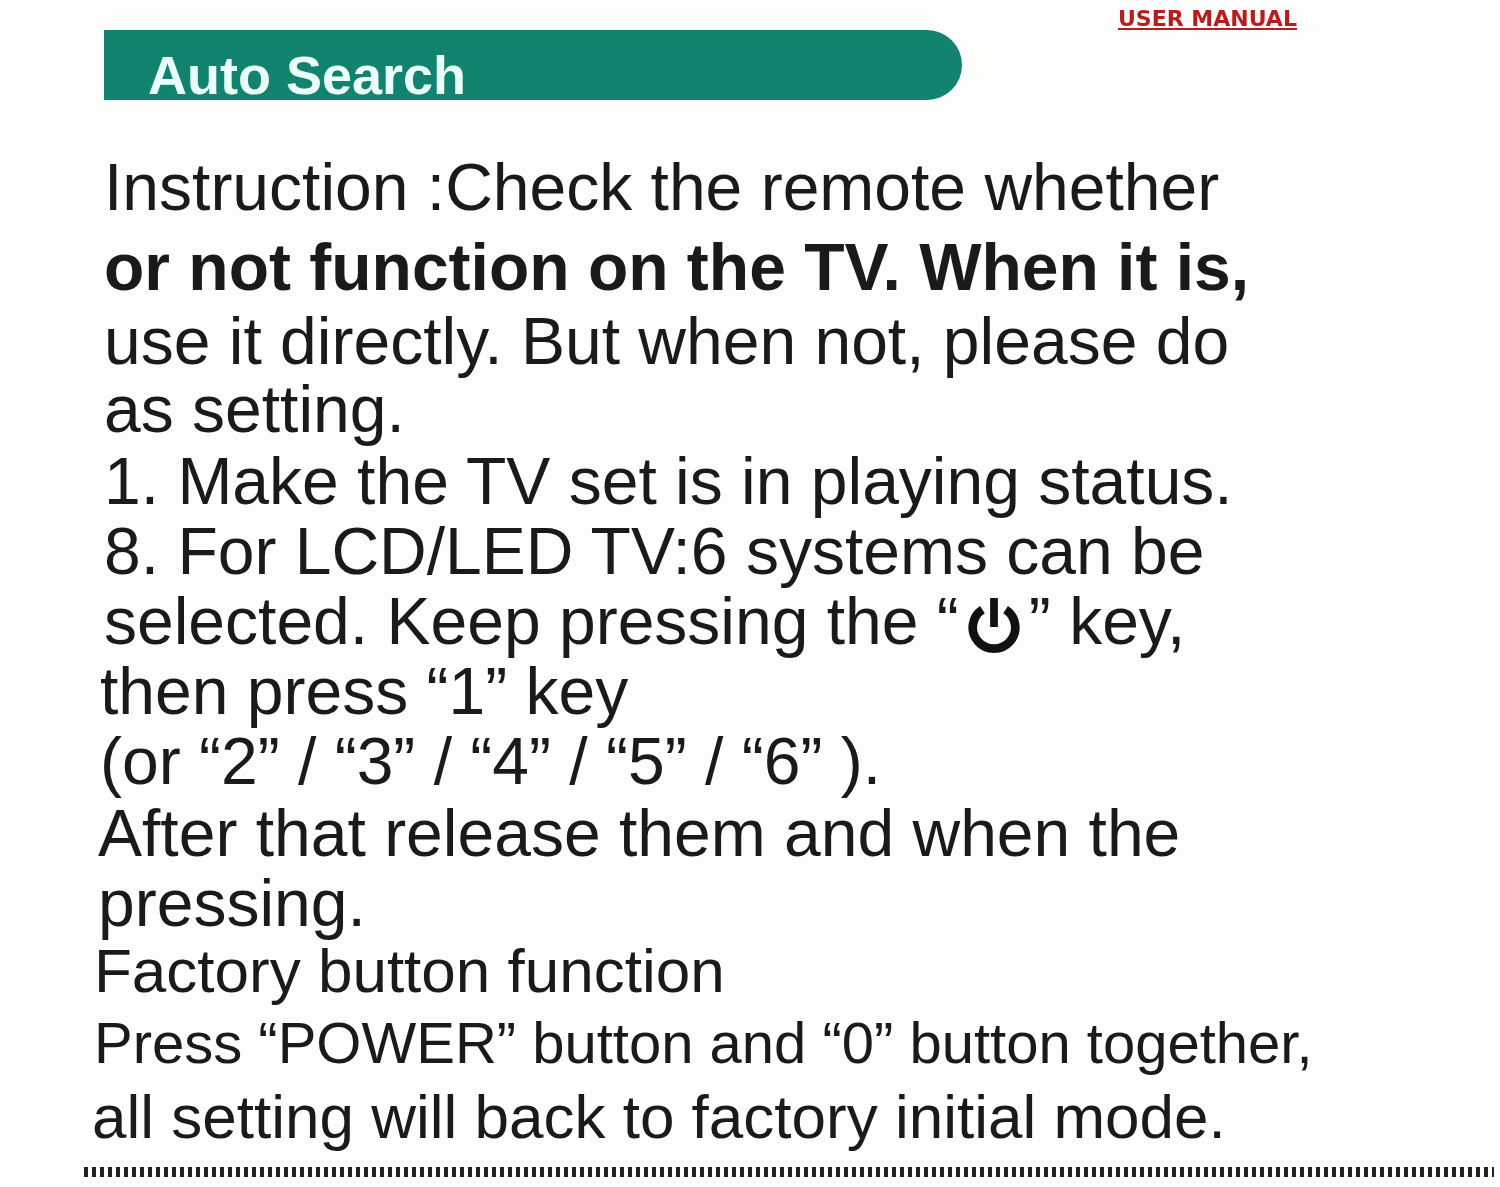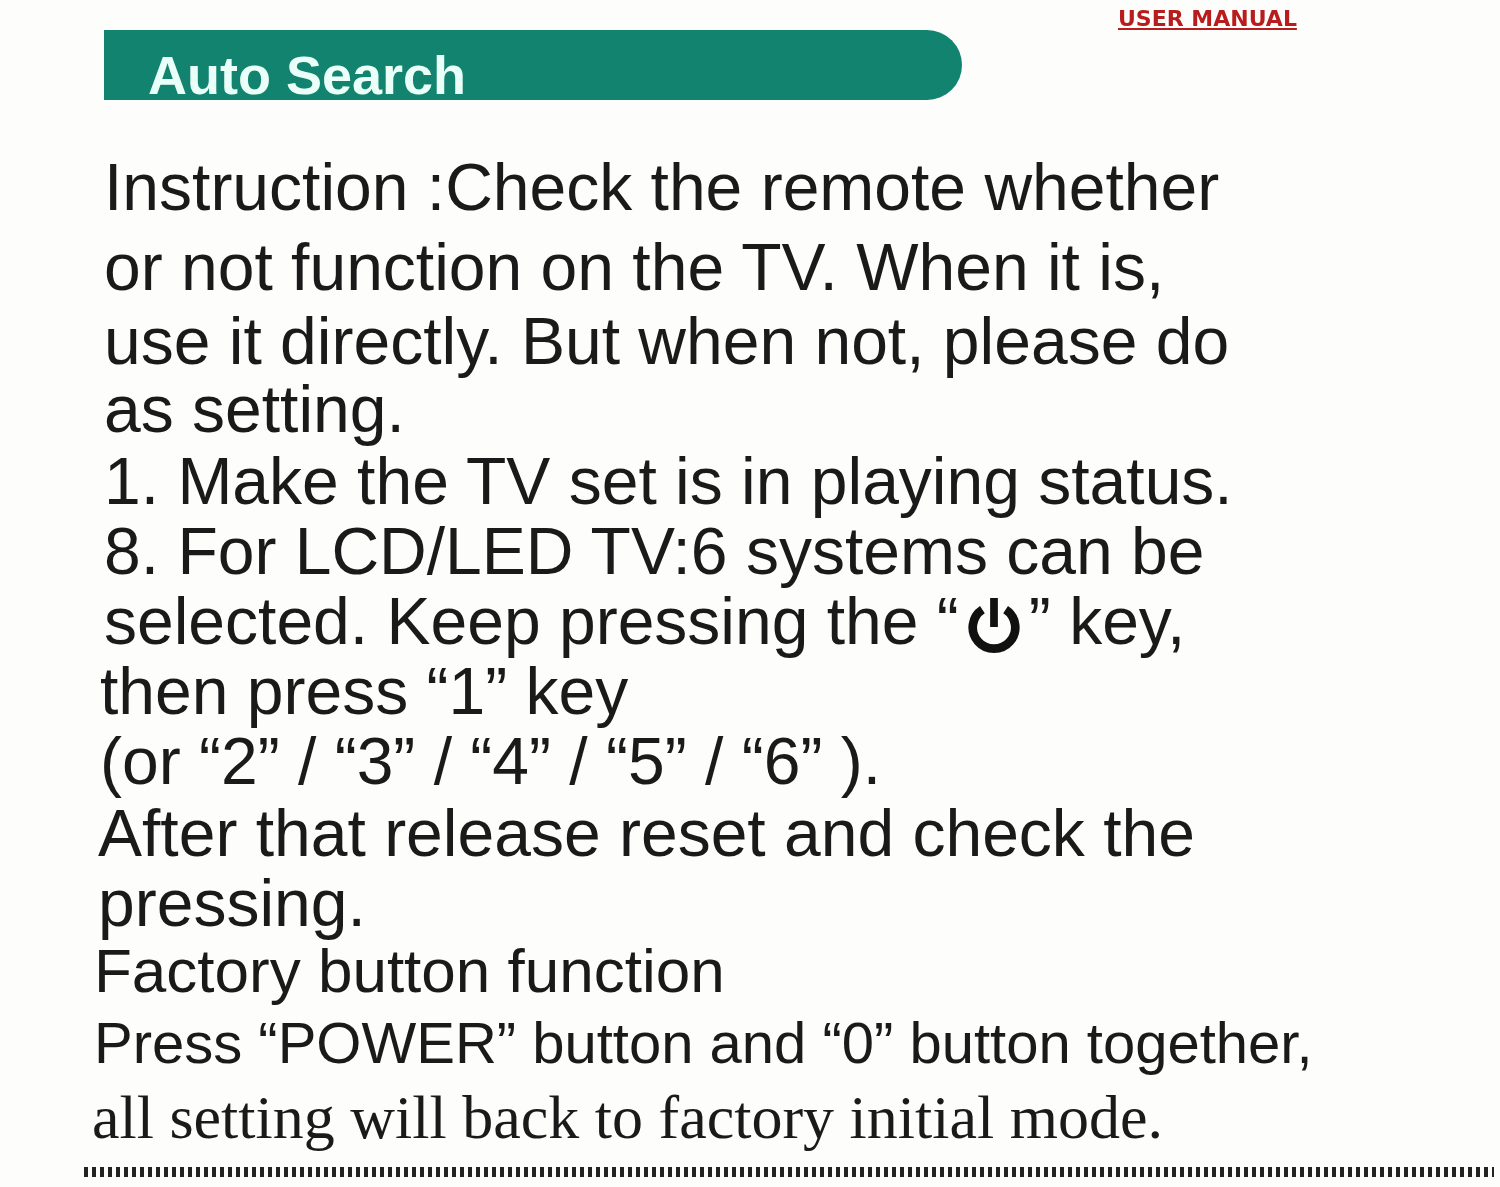--- a/index.html
+++ b/index.html
@@ -31,33 +31,33 @@
 <body>
 
 <div class="header-label">USER MANUAL</div>
 
 <div class="banner">
   <div class="banner-title">Auto Search</div>
 </div>
 
 <div class="body-text">
   <div class="line" style="left:104px;top:152px;">Instruction :Check the remote whether</div>
-  <div class="line" style="left:104px;top:232px;">or not function on the TV. When it is,</div>
+  <div class="line" style="left:104px;top:232px;font-weight:bold;">or not function on the TV. When it is,</div>
   <div class="line" style="left:104px;top:306px;">use it directly. But when not, please do</div>
   <div class="line" style="left:104px;top:374px;">as setting.</div>
   <div class="line" style="left:104px;top:446px;">1. Make the TV set is in playing status.</div>
   <div class="line" style="left:104px;top:516px;">8. For LCD/LED TV:6 systems can be</div>
   <div class="line" style="left:104px;top:586px;">
     <span>selected. Keep pressing the “</span><svg class="power-icon" viewBox="0 0 60 64">
         <path d="M18 14 A22 22 0 1 0 42 14" fill="none" stroke="#111" stroke-width="9"></path>
         <rect x="26" y="2" width="8" height="30" fill="#111"></rect>
       </svg><span>”  key,</span>
   </div>
   <div class="line" style="left:100px;top:656px;">then press   “1”  key</div>
   <div class="line" style="left:100px;top:726px;">(or  “2”  /  “3”  /  “4”  /  “5”  /  “6” ).</div>
-  <div class="line" style="left:98px;top:798px;">After that release reset and check the</div>
+  <div class="line" style="left:98px;top:798px;">After that release them and when the</div>
   <div class="line" style="left:98px;top:868px;">pressing.</div>
   <div class="line" style="left:94px;top:936px;font-size:62px;">Factory button function</div>
   <div class="line" style="left:94px;top:1008px;font-size:58px;">Press “POWER” button and “0” button together,</div>
-  <div class="line" style="left:92px;top:1082px;font-size:62px;font-family:Liberation Serif, serif;">all setting will back to factory initial mode.</div>
+  <div class="line" style="left:92px;top:1082px;font-size:62px;">all setting will back to factory initial mode.</div>
 </div>
 
 <div class="dotted-rule"></div>
 
 </body></html>

